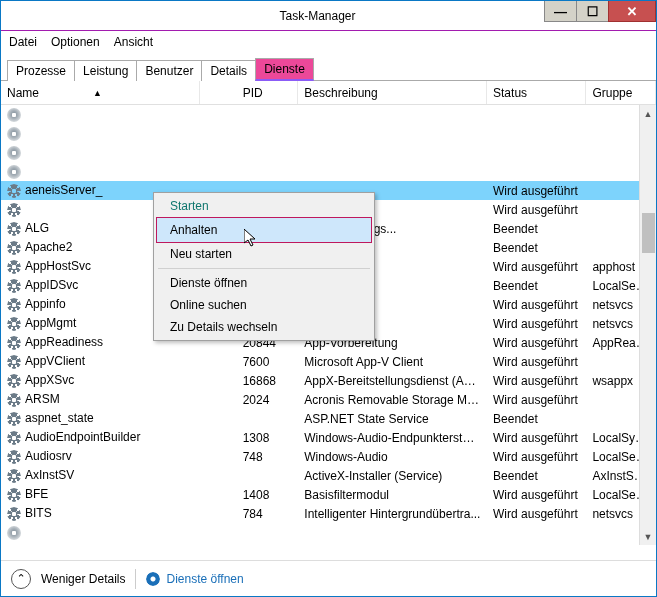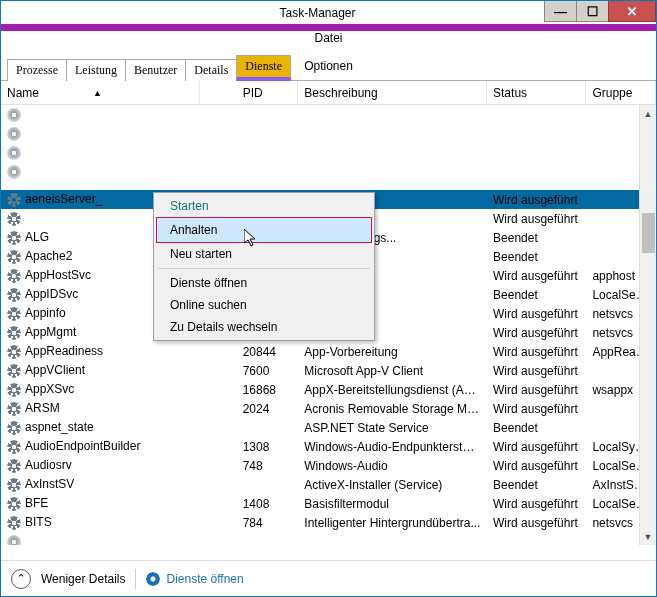--- a/index.html
+++ b/index.html
@@ -1,41 +1,41 @@
 <!DOCTYPE html>
 <html><head>
 <meta charset="utf-8">
 <style>
   * { box-sizing: border-box; margin: 0; padding: 0; }
   body { font-family: "Segoe UI", Tahoma, sans-serif; font-size: 12px; background: #fff; width: 657px; height: 597px; overflow: hidden; border: 1px solid #0a78c5; position: relative; }
-  .titlebar { height: 30px; background: #fff; display: flex; align-items: center; border-bottom: 7px solid #a21caf; }
+  .titlebar { height: 30px; background: #fff; display: flex; align-items: center; border-bottom: 1px solid #a21caf; }
   .title { flex: 1; text-align: center; font-size: 12px; color: #000; }
   .win-controls { display: flex; height: 100%; }
   .win-btn { width: 32px; height: 22px; display: flex; align-items: center; justify-content: center; font-size: 13px; font-weight: bold; border: 1px solid #888; margin-top: -1px; }
   .win-min, .win-max { background: #d4d2c8; color: #000; border-right: none;}
   .win-close { background: #c75050; color: #fff; width: 48px; border-color:#a03030;}
-  .menubar { height: 22px; display: flex; align-items: center; gap: 14px; padding: 0 8px; color: #000; flex-direction: column; }
+  .menubar { height: 22px; display: flex; align-items: center; gap: 14px; padding: 0 8px; color: #000; }
   .menubar span { cursor: default; }
   .tabbar { display: flex; align-items: flex-end; padding: 4px 6px 0 6px; border-bottom: 1px solid #aaa; height: 28px; gap:0;}
-  .tab { padding: 3px 8px; border: 1px solid #aaa; border-bottom: none; background: #fff; font-size: 12px; margin-right:-1px; position:relative; top:1px;font-family:Liberation Serif, serif;}
-  .tab.active { background: #eab308; border-bottom: 4px solid #8b5cf6; z-index:2;}
+  .tab { padding: 3px 8px; border: 1px solid #aaa; border-bottom: none; background: #fff; font-size: 12px; margin-right:-1px; position:relative; top:1px;}
+  .tab.active { background: #ec4899; border-bottom: 2px solid #8b5cf6; z-index:2;}
   .grid { position: relative; }
   .grid-header { display: flex; background: #fff; border-bottom: 1px solid #e0e0e0; height: 24px; align-items: center; }
   .col { padding: 0 6px; font-size: 12px; color: #000; border-right: 1px solid #e8e8e8; height:100%; display:flex; align-items:center;gap:24px;}
   .c-name { width: 200px; }
   .c-pid { width: 62px; margin-left: 37px; }
   .c-desc { width: 190px; }
   .c-status { width: 100px; }
   .c-group { width: 70px; }
   .sort-arrow { margin-left: 30px; font-size:9px;}
   .rows { height: 440px; overflow: hidden; position: relative; }
   .row { display: flex; height: 19px; align-items: center; }
   .row .cell { padding: 0 6px; font-size: 12px; white-space: nowrap; overflow: hidden; text-overflow: ellipsis; }
   .row.blur .cell span { filter: blur(3px); color:#777;}
-  .row.selected { background: #0369a1; margin-top: 9px; }
+  .row.selected { background: #7dd3fc; }
   .gear { width: 14px; height: 14px; display: inline-block; vertical-align: middle; margin-right: 4px; background: radial-gradient(circle at 50% 50%, #6b7b88 0%, #6b7b88 35%, transparent 36%), conic-gradient(#6b7b88 0 10%, transparent 10% 15%, #6b7b88 15% 25%, transparent 25% 30%, #6b7b88 30% 40%, transparent 40% 45%, #6b7b88 45% 55%, transparent 55% 60%, #6b7b88 60% 70%, transparent 70% 75%, #6b7b88 75% 85%, transparent 85% 90%, #6b7b88 90% 100%); border-radius:50%; -webkit-mask: radial-gradient(circle at 50% 50%, transparent 0 2px, #000 2.5px);}
   .scrollbar { position: absolute; right: 0; top: 0; width: 17px; height: 100%; background: #f0f0f0; border-left: 1px solid #ddd;}
   .sb-arrow { height: 17px; background: #f0f0f0; display:flex; align-items:center; justify-content:center; color:#555; font-size:9px;}
   .sb-thumb { position: absolute; left: 2px; width: 13px; background: #c0c0c0; top: 108px; height: 40px; }
   .footer { position: absolute; bottom: 0; left: 0; right: 0; height: 36px; border-top: 1px solid #ddd; display: flex; align-items: center; padding: 0 10px; gap: 10px; background:#fff;}
   .footer .circle { width: 20px; height: 20px; border: 1px solid #555; border-radius: 50%; display: flex; align-items: center; justify-content: center; font-size: 11px;}
   .footer .sep { width: 1px; height: 20px; background: #ccc; }
   .link { color: #1a6fb8; cursor: pointer; display:flex; align-items:center; gap:6px;}
   .link .lgear { width:14px; height:14px; background: #1a6fb8; border-radius:50%; -webkit-mask: radial-gradient(circle at 50% 50%, transparent 0 2px, #000 3px);}
   .ctxmenu { position: absolute; left: 152px; top: 191px; width: 222px; background: #f0f0f0; border: 1px solid #a0a0a0; box-shadow: 2px 2px 4px rgba(0,0,0,0.25); z-index: 50; padding: 2px;}

